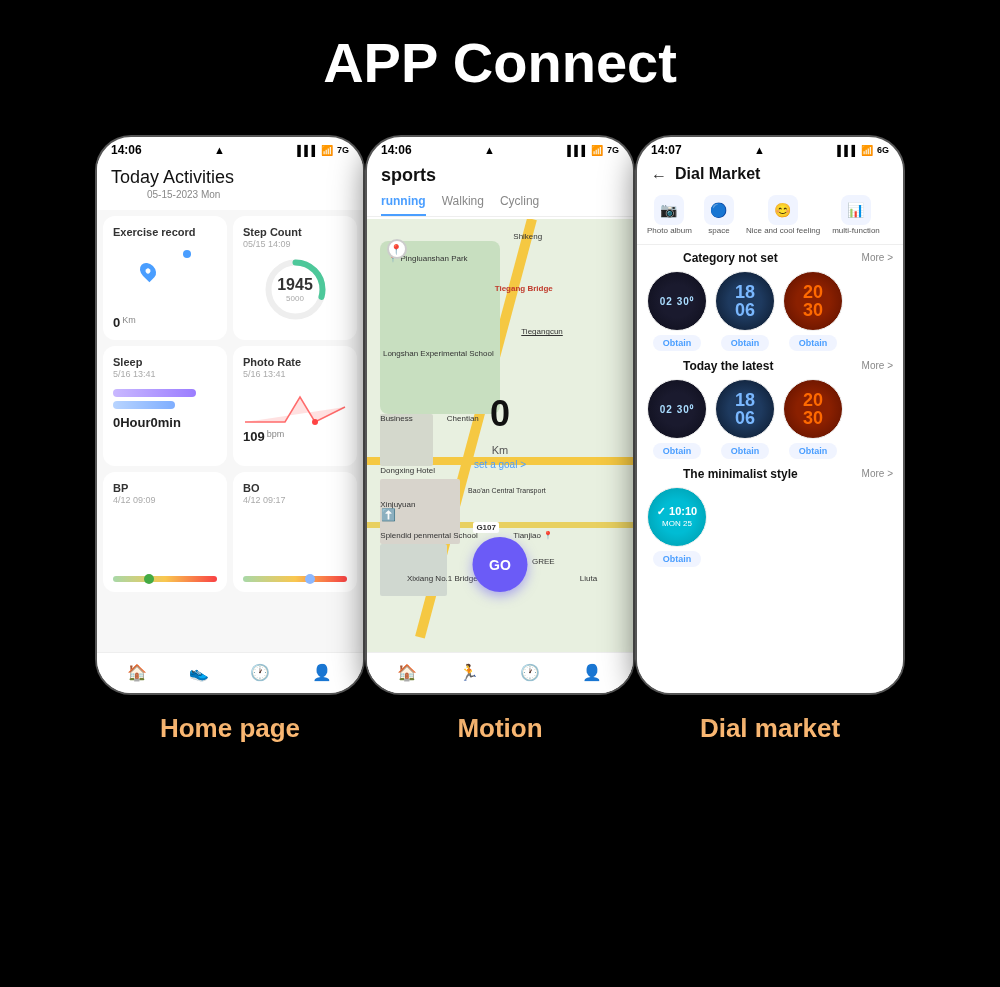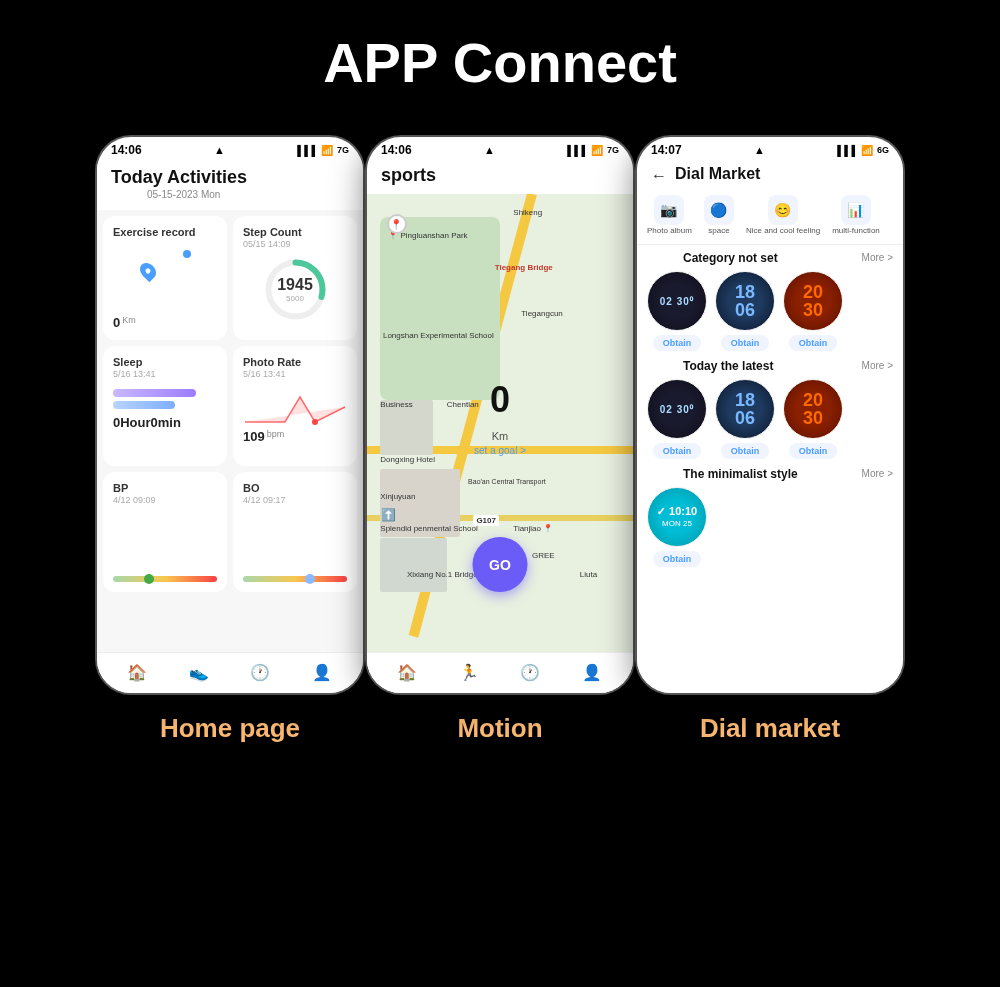--- a/index.html
+++ b/index.html
@@ -66,21 +66,21 @@
     .home-screen {
       padding: 0;
       flex: 1;
       overflow: hidden;
       background: #f7f7f7;
     }
     .home-header {
       background: #fff;
       padding: 8px 14px 10px;
     }
-    .home-title { font-size: 18px; font-weight: 700; color: #111; }
+    .home-title { font-size: 18px; font-weight: 400; color: #111; }
     .home-date { font-size: 10px; color: #888; margin-top: 1px; padding-left: 36px; }
     .home-grid {
       display: grid;
       grid-template-columns: 1fr 1fr;
       gap: 6px;
       padding: 6px;
     }
     .home-card {
       background: #fff;
       border-radius: 12px;
@@ -499,40 +499,45 @@
           <span>▌▌▌</span>
           <span>📶</span>
           <span style="font-size:9px">7G</span>
         </div>
       </div>
 
       <div class="motion-screen">
         <div class="motion-header">
           <div class="motion-title">sports</div>
         </div>
+        <div class="motion-tabs">
+          <div class="motion-tab active">running</div>
+          <div class="motion-tab">Walking</div>
+          <div class="motion-tab">Cycling</div>
+        </div>
 
         <div class="map-area">
 
           <div style="width:100%;height:100%;position:relative;background:#e8f0e0;">
 
             <div style="position:absolute;top:0;left:60%;width:10px;height:100%;background:#f5c842;transform:rotate(15deg);transform-origin:top center;"></div>
 
             <div style="position:absolute;top:55%;left:0;width:100%;height:8px;background:#f5c842;"></div>
 
             <div style="position:absolute;top:70%;left:0;width:100%;height:6px;background:#e8d060;"></div>
 
             <div style="position:absolute;top:5%;left:5%;width:45%;height:40%;background:#c8dfc0;border-radius:8px;"></div>
 
             <div style="position:absolute;top:45%;left:5%;width:20%;height:12%;background:#d4d8cc;border-radius:2px;"></div>
             <div style="position:absolute;top:60%;left:5%;width:30%;height:15%;background:#d8d4cc;border-radius:2px;"></div>
             <div style="position:absolute;top:75%;left:5%;width:25%;height:12%;background:#d0d8d0;border-radius:2px;"></div>
 
             <span class="map-label" style="top:3%;left:55%;">Shikeng</span>
             <span class="map-label" style="top:15%;left:48%;white-space:nowrap;font-weight:600;color:#c0392b;">Tiegang Bridge</span>
-            <span class="map-label" style="top:25%;left:58%;">Tiegangcun</span>
+            <span class="map-label" style="top:25%;left:58%;text-decoration:underline;">Tiegangcun</span>
             <span class="map-label" style="top:8%;left:8%;white-space:nowrap;">📍 Pingluanshan Park</span>
             <span class="map-label" style="top:30%;left:6%;">Longshan Experimental School</span>
             <span class="map-label" style="top:45%;left:30%;">Chentian</span>
             <span class="map-label" style="top:45%;left:5%;">Business</span>
             <span class="map-label" style="top:57%;left:5%;">Dongxing Hotel</span>
             <span class="map-label" style="top:65%;left:5%;">Xinjuyuan</span>
             <span class="map-label" style="top:62%;left:38%;white-space:nowrap;font-size:7px;">Bao'an Central Transport</span>
             <span class="map-label" style="top:72%;left:5%;white-space:nowrap;">Splendid penmental School</span>
             <span class="map-label" style="top:72%;left:55%;">Tianjiao 📍</span>
             <span class="map-label" style="top:82%;left:15%;white-space:nowrap;">Xixiang No.1 Bridge</span>

